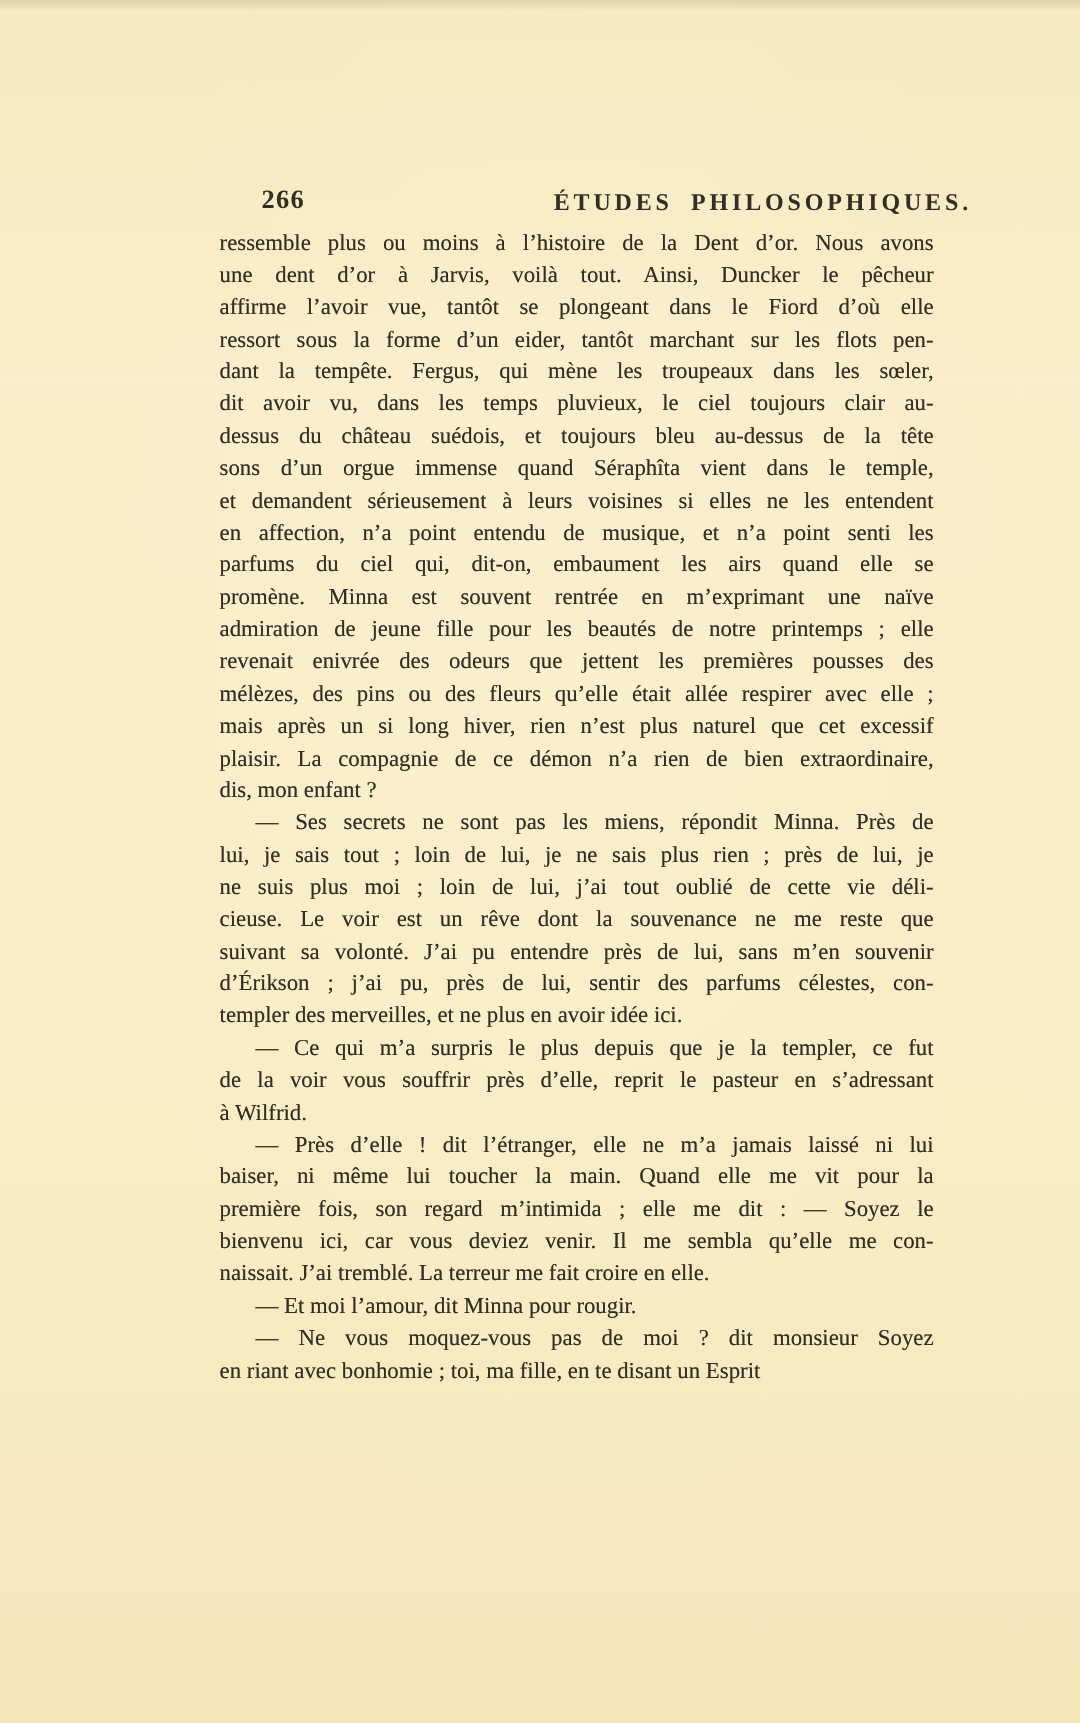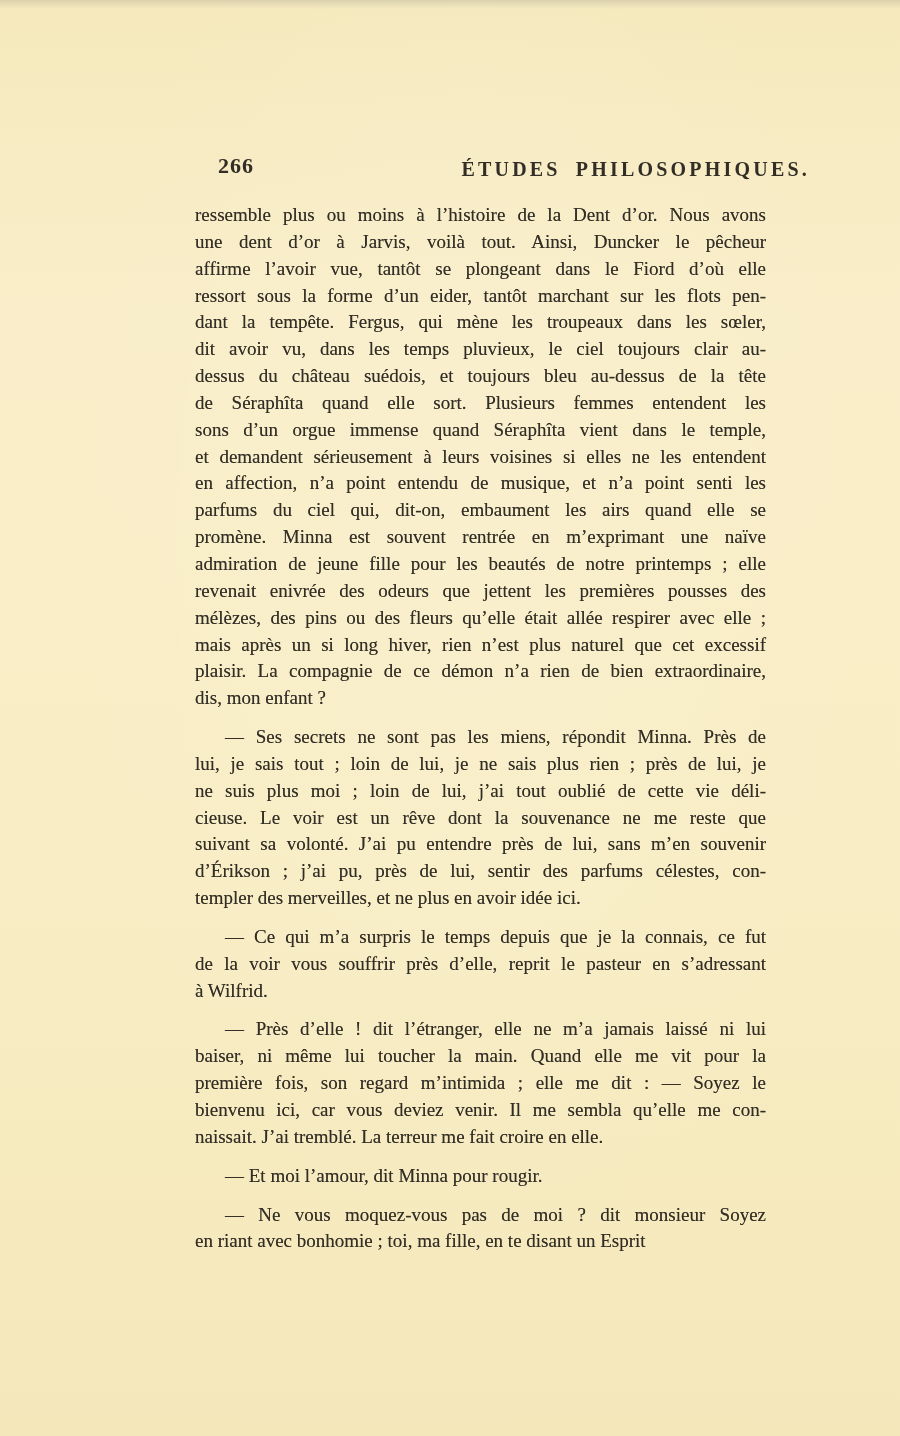--- a/index.html
+++ b/index.html
@@ -57,21 +57,21 @@
   }
   .textblock {
     position: absolute;
     left: 183px;
     top: 190px;
     width: 595px;
     font-size: 19px;
     line-height: 26.85px;
     text-shadow: 0 0 0.5px rgba(50,45,37,0.55);
   }
-  .para { margin: 12px; }
+  .para { margin: 0; }
   .line {
     white-space: nowrap;
     text-align: justify;
     text-align-last: justify;
     overflow: visible;
   }
   .line.last {
     text-align-last: left;
   }
   .line.indent {
@@ -88,21 +88,20 @@
   </div>
   <div class="textblock" id="textblock">
       <div class="para">
         <div class="line">ressemble plus ou moins à l’histoire de la Dent d’or. Nous avons</div>
         <div class="line">une dent d’or à Jarvis, voilà tout. Ainsi, Duncker le pêcheur</div>
         <div class="line">affirme l’avoir vue, tantôt se plongeant dans le Fiord d’où elle</div>
         <div class="line">ressort sous la forme d’un eider, tantôt marchant sur les flots pen-</div>
         <div class="line">dant la tempête. Fergus, qui mène les troupeaux dans les sœler,</div>
         <div class="line">dit avoir vu, dans les temps pluvieux, le ciel toujours clair au-</div>
         <div class="line">dessus du château suédois, et toujours bleu au-dessus de la tête</div>
-        <div class="line">de Séraphîta quand elle sort. Plusieurs femmes entendent les</div>
         <div class="line">sons d’un orgue immense quand Séraphîta vient dans le temple,</div>
         <div class="line">et demandent sérieusement à leurs voisines si elles ne les entendent</div>
         <div class="line">en affection, n’a point entendu de musique, et n’a point senti les</div>
         <div class="line">parfums du ciel qui, dit-on, embaument les airs quand elle se</div>
         <div class="line">promène. Minna est souvent rentrée en m’exprimant une naïve</div>
         <div class="line">admiration de jeune fille pour les beautés de notre printemps ; elle</div>
         <div class="line">revenait enivrée des odeurs que jettent les premières pousses des</div>
         <div class="line">mélèzes, des pins ou des fleurs qu’elle était allée respirer avec elle ;</div>
         <div class="line">mais après un si long hiver, rien n’est plus naturel que cet excessif</div>
         <div class="line">plaisir. La compagnie de ce démon n’a rien de bien extraordinaire,</div>
@@ -111,21 +110,21 @@
       <div class="para">
         <div class="line indent">— Ses secrets ne sont pas les miens, répondit Minna. Près de</div>
         <div class="line">lui, je sais tout ; loin de lui, je ne sais plus rien ; près de lui, je</div>
         <div class="line">ne suis plus moi ; loin de lui, j’ai tout oublié de cette vie déli-</div>
         <div class="line">cieuse. Le voir est un rêve dont la souvenance ne me reste que</div>
         <div class="line">suivant sa volonté. J’ai pu entendre près de lui, sans m’en souvenir</div>
         <div class="line">d’Érikson ; j’ai pu, près de lui, sentir des parfums célestes, con-</div>
         <div class="line last">templer des merveilles, et ne plus en avoir idée ici.</div>
       </div>
       <div class="para">
-        <div class="line indent">— Ce qui m’a surpris le temps depuis que je la connais, ce fut</div>
+        <div class="line indent">— Ce qui m’a surpris le plus depuis que je la templer, ce fut</div>
         <div class="line">de la voir vous souffrir près d’elle, reprit le pasteur en s’adressant</div>
         <div class="line last">à Wilfrid.</div>
       </div>
       <div class="para">
         <div class="line indent">— Près d’elle ! dit l’étranger, elle ne m’a jamais laissé ni lui</div>
         <div class="line">baiser, ni même lui toucher la main. Quand elle me vit pour la</div>
         <div class="line">première fois, son regard m’intimida ; elle me dit : — Soyez le</div>
         <div class="line">bienvenu ici, car vous deviez venir. Il me sembla qu’elle me con-</div>
         <div class="line last">naissait. J’ai tremblé. La terreur me fait croire en elle.</div>
       </div>

